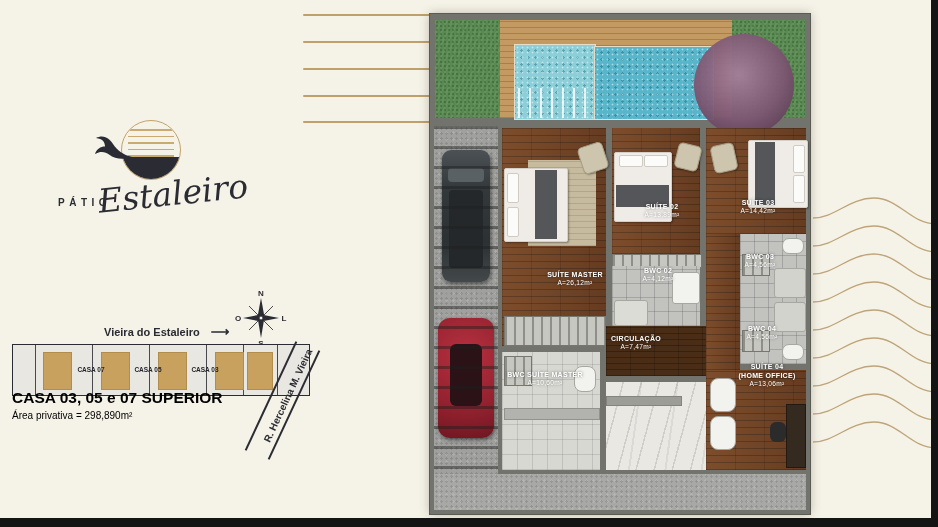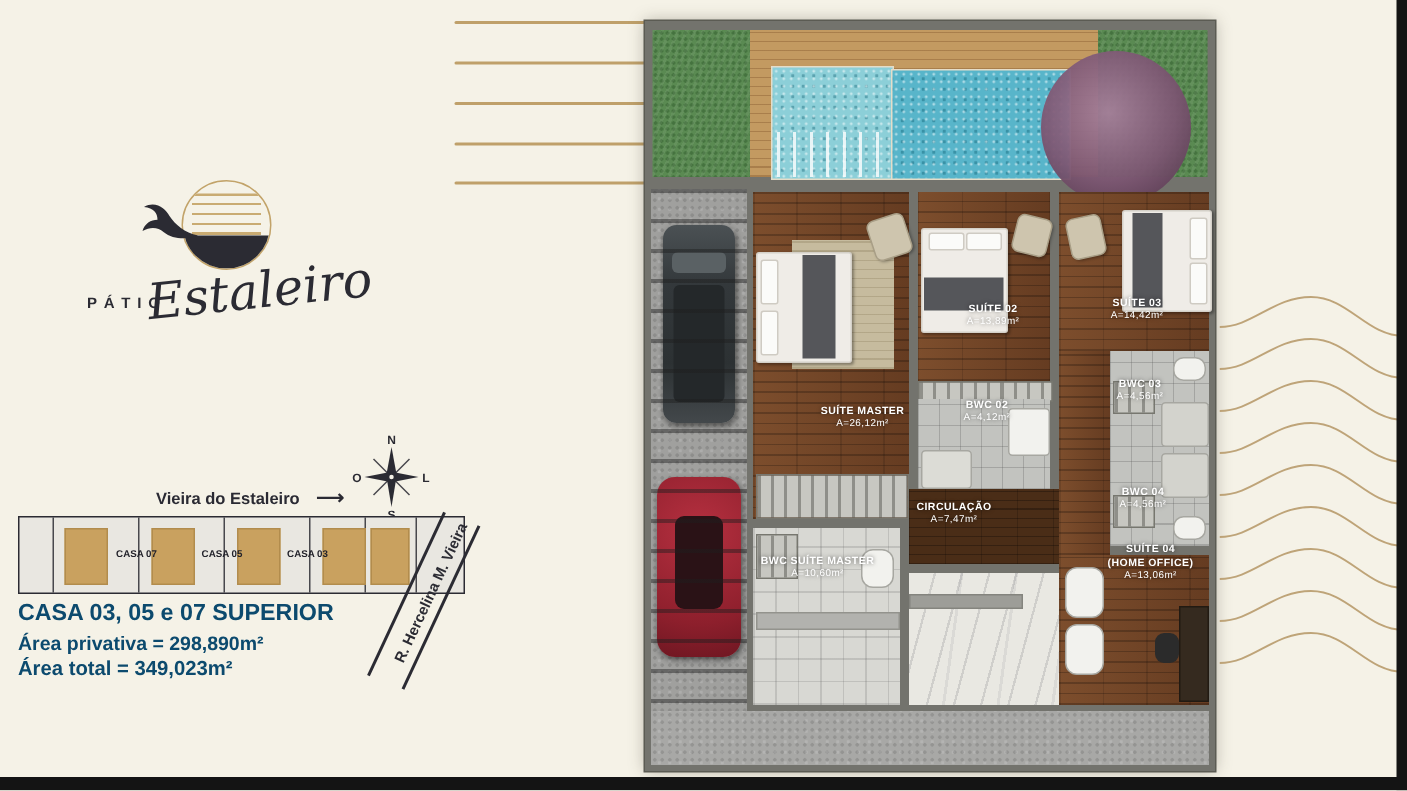--- a/index.html
+++ b/index.html
@@ -107,24 +107,23 @@
     <div class="lotq" style="left:234px;width:24px"></div>
     <div class="lotlbl" style="left:56px">CASA 07</div>
     <div class="lotlbl" style="left:113px">CASA 05</div>
     <div class="lotlbl" style="left:170px">CASA 03</div>
   </div>
 
   <div class="abs roadln" style="left:270px;top:336px;transform:rotate(25deg);"></div>
   <div class="abs roadln" style="left:293px;top:345px;transform:rotate(25deg);"></div>
   <div class="abs" style="left:213px;top:390px;width:150px;text-align:center;font-size:10px;font-weight:700;color:#2b2b33;transform:rotate(-65deg);">R. Hercelina M. Vieira</div>
 
-  <div class="abs" style="left:12px;top:400px;color:#0c4a6e;">
+  <div class="abs" style="left:12px;top:389px;color:#000000;">
     <div style="font-size:15.5px;font-weight:800;margin-bottom:3px;">CASA 03, 05 e 07 SUPERIOR</div>
-    <div style="font-size:13px;font-weight:700;margin-bottom:2px;">Área privativa = 298,890m²</div>
-    <div style="font-size:13.5px;font-weight:700;">Área total = 349,023m²</div>
+    <div style="font-size:10px;font-weight:400;margin-bottom:2px;">Área privativa = 298,890m²</div>
   </div>
 
   <div class="abs" id="plan">
 
     <div class="abs grass" style="left:5px;top:6px;width:370px;height:98px;"></div>
     <div class="abs deck" style="left:70px;top:6px;width:232px;height:98px;"></div>
     <div class="abs pool" style="left:84px;top:30px;width:80px;height:74px;background-color:#8ccfd8;"></div>
     <div class="abs pool" style="left:164px;top:32px;width:118px;height:72px;background-color:#58b5ca;"></div>
     <div class="abs" style="left:88px;top:74px;width:72px;height:30px;background:repeating-linear-gradient(90deg,rgba(255,255,255,.8) 0 2px,transparent 2px 11px);"></div>
     <div class="abs" style="left:264px;top:20px;width:100px;height:102px;border-radius:50%;background:radial-gradient(circle at 45% 40%,#a57f9a,#7c5672 55%,#5f3f57 82%);opacity:.95;"></div>

